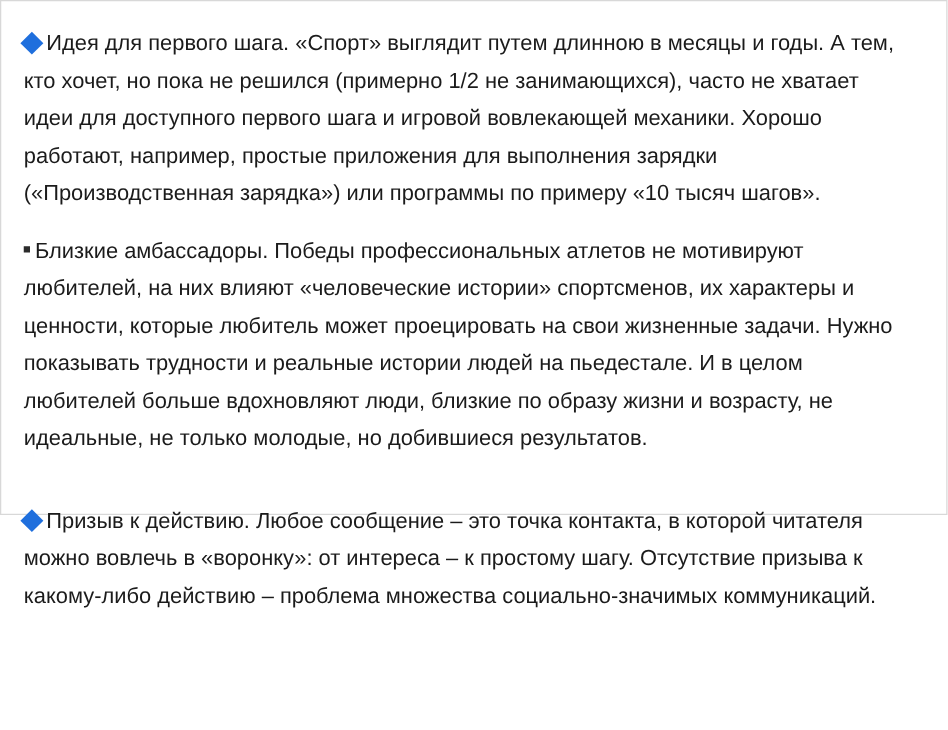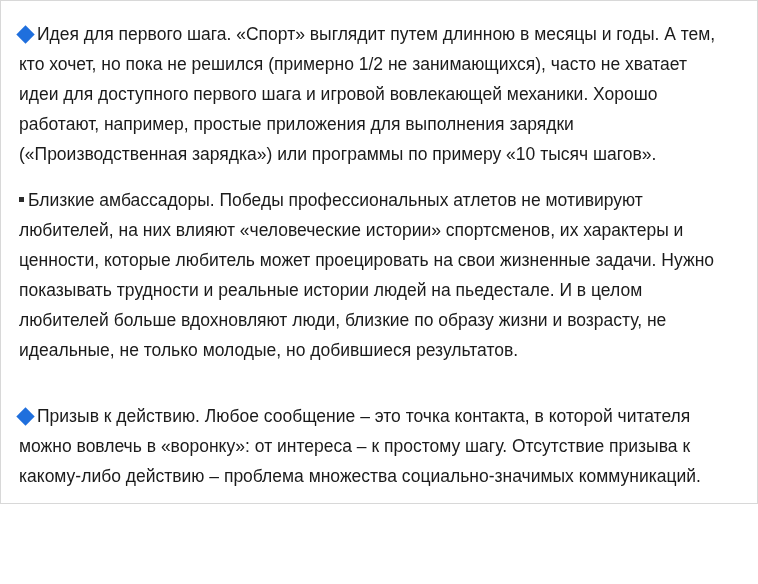--- a/index.html
+++ b/index.html
@@ -10,21 +10,21 @@
   body {
     width: 758px;
     height: 584px;
     font-family: "Liberation Sans", sans-serif;
     color: #1a1a1a;
     overflow: hidden;
   }
   .page {
     position: relative;
     width: 758px;
-    height: 504px;
+    height: 412px;
     box-sizing: border-box;
     background: #ffffff;
     border: 1px solid #d8d8d8;
     padding: 18px 26px 10px 18px;
   }
   .para {
     position: relative;
     font-size: 17.5px;
     line-height: 30px;
     color: #1b1b1b;

